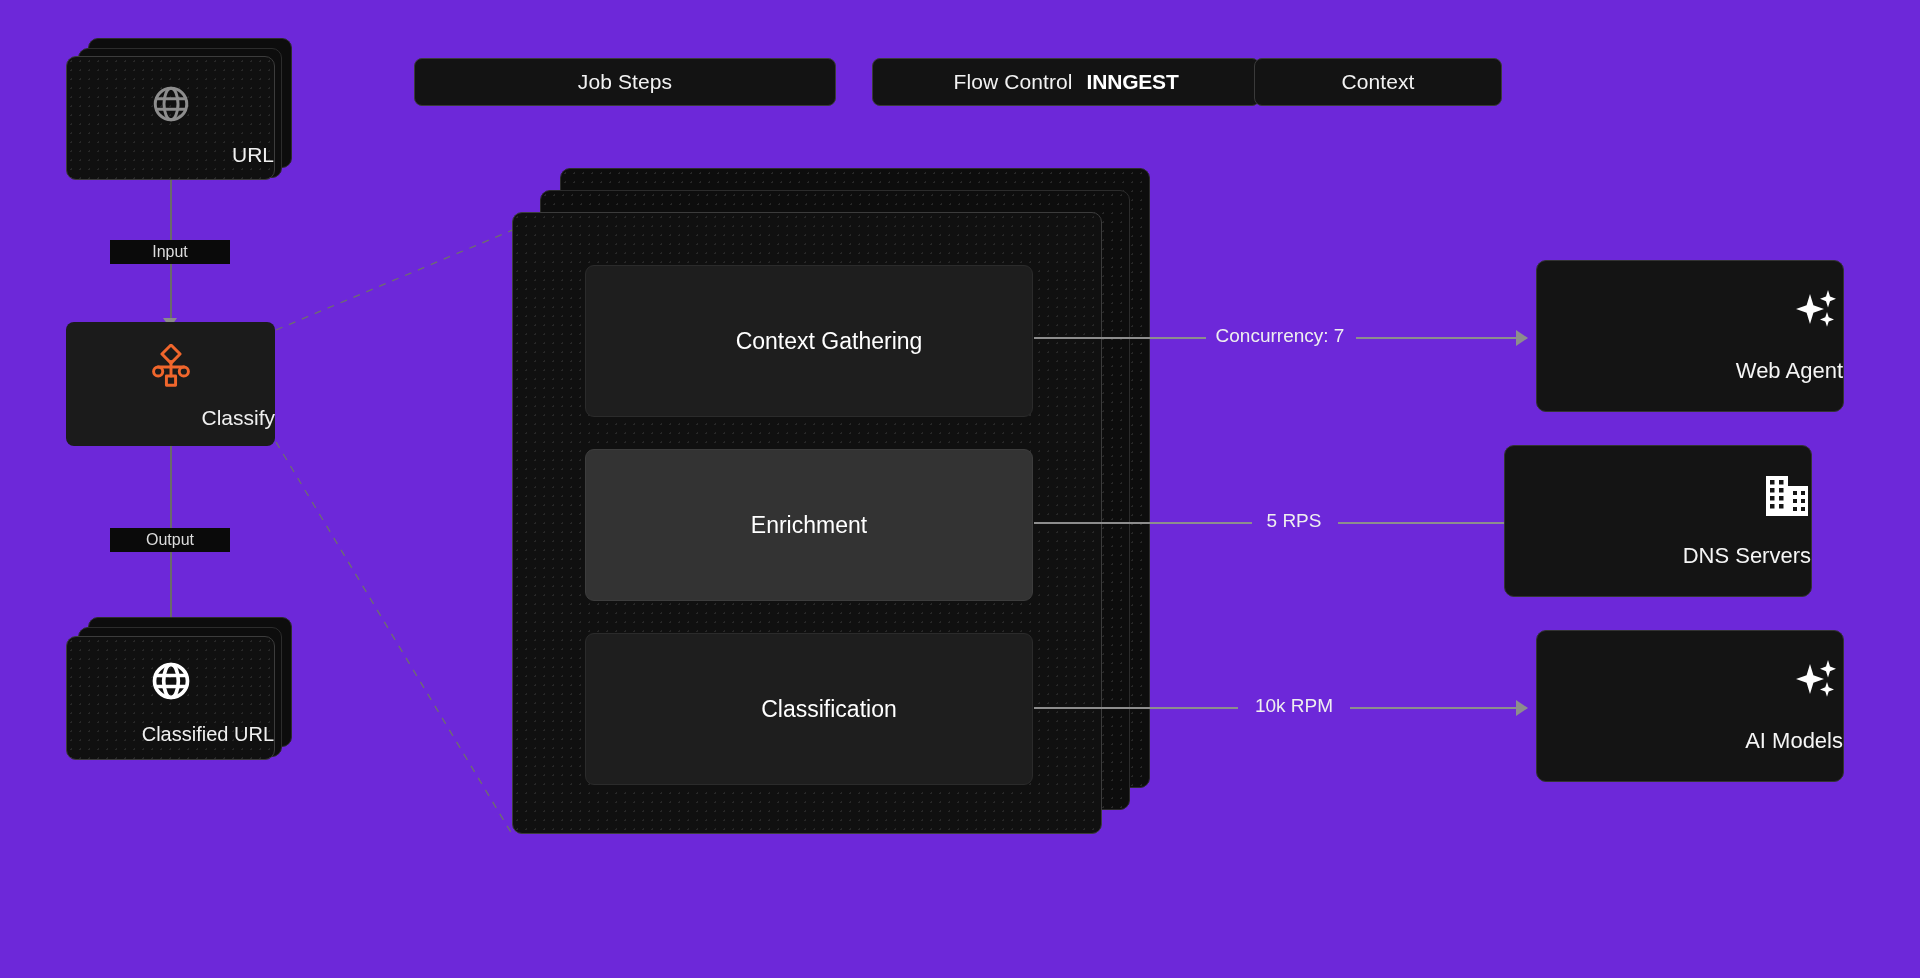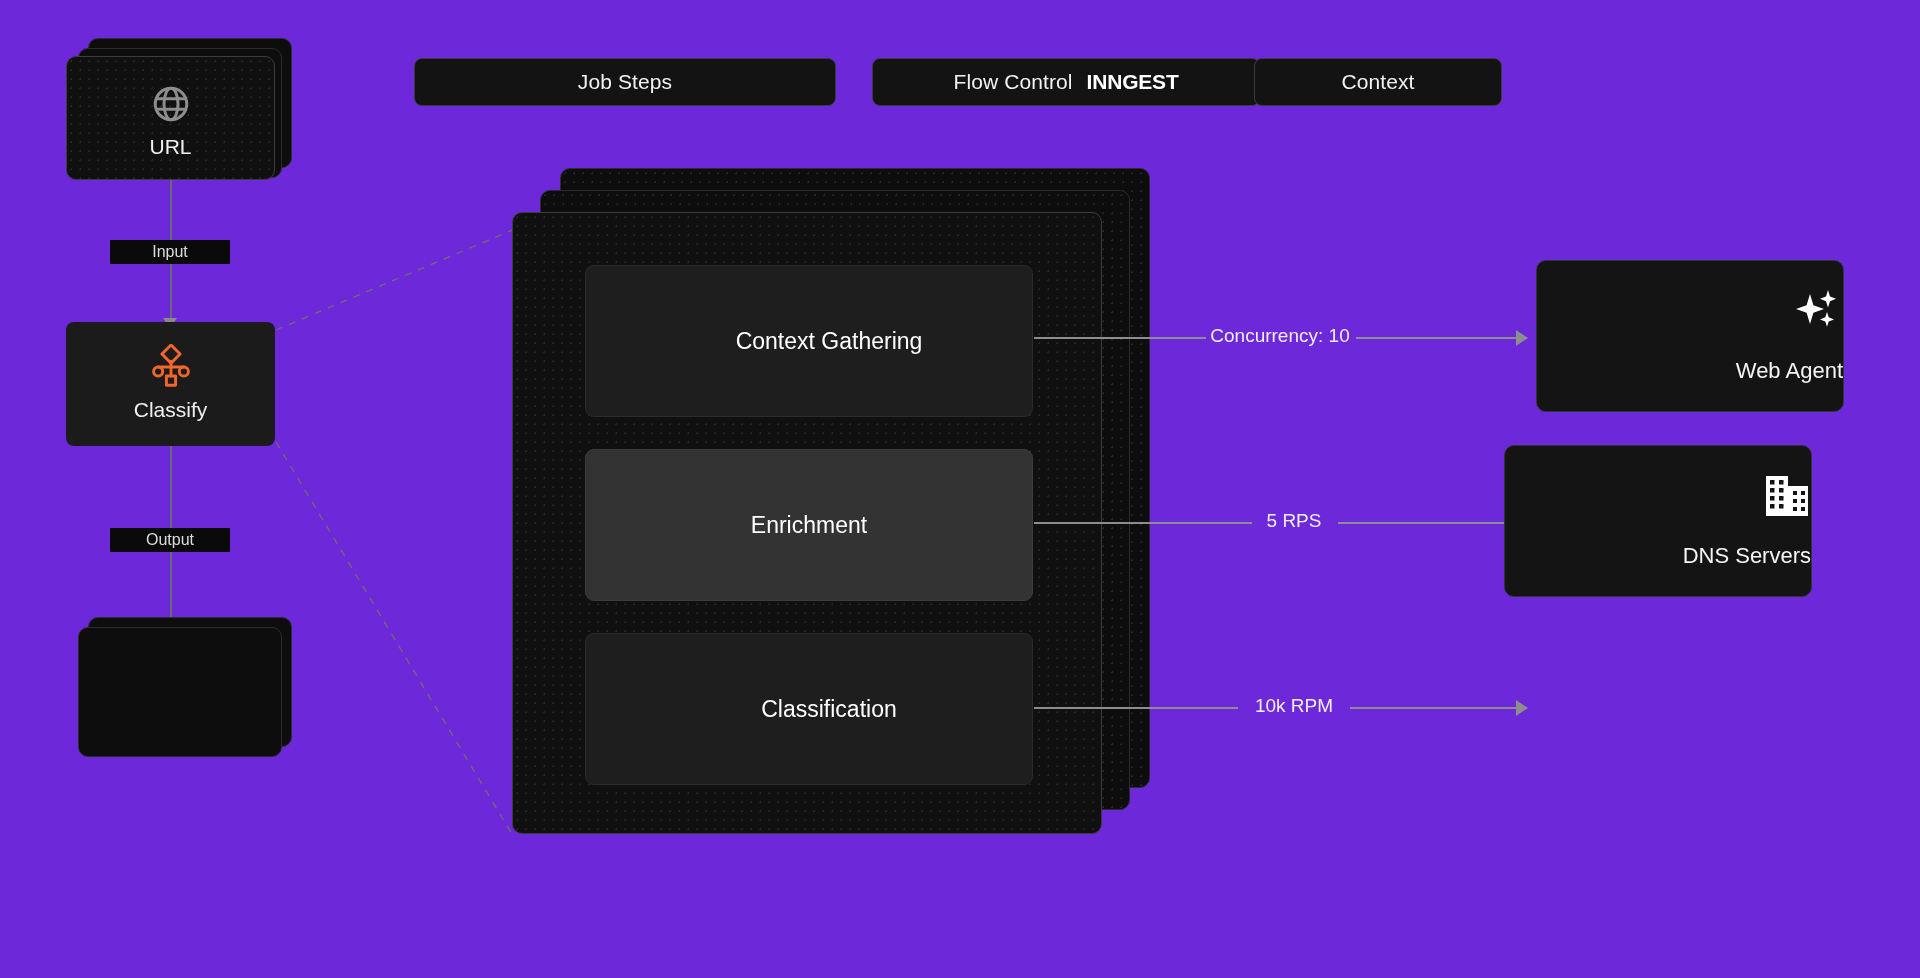--- a/index.html
+++ b/index.html
@@ -41,22 +41,22 @@
     color: #f2f2f2;
     font-size: 21px;
     letter-spacing: .1px;
   }
   .wordmark {
     font-size: 21px; font-weight: 700; letter-spacing: -0.2px; color:#ffffff;
   }
 
   
   .io-node-label {
-    position: absolute; width: 100%; text-align: center;
-    color: #f0f0f0; font-size: 21px;
+    position: absolute; width: 100%; text-align: right;
+    color: #f0f0f0; font-size: 21px; margin-top: 8px;
   }
   .edge-label {
     position: absolute; color: #dcdcdc; font-size: 16px;
     background: #0a0a0a; padding: 3px 8px; text-align: center;
   }
   .vline { position: absolute; width: 1.5px; background: #6a6a6a; }
   .arrow-down {
     position: absolute; width: 0; height: 0;
     border-left: 7px solid transparent;
     border-right: 7px solid transparent;
@@ -149,20 +149,31 @@
     </div>
     <div class="io-node-label" style="top:76px;">Classify</div>
   </div>
 
   <div class="vline" style="left:170px; top:446px; height:176px;"></div>
   <div class="edge-label" style="left:110px; top:528px; width:120px;">Output</div>
   <div class="arrow-down" style="left:163px; top:618px;"></div>
 
   <div class="ghost" style="left:88px; top:617px; width:204px; height:130px;"></div>
   <div class="ghost" style="left:78px; top:627px; width:204px; height:130px;"></div>
+  <div class="card dots" style="left:66px; top:636px; width:209px; height:124px;">
+    <div style="position:absolute; left:0; right:0; top:22px; display:flex; justify-content:center;">
+      <svg width="44" height="44" viewBox="0 0 24 24" fill="none" stroke="#ffffff" stroke-width="2">
+        <circle cx="12" cy="12" r="9"></circle>
+        <ellipse cx="12" cy="12" rx="4" ry="9"></ellipse>
+        <line x1="3" y1="9" x2="21" y2="9"></line>
+        <line x1="3" y1="15" x2="21" y2="15"></line>
+      </svg>
+    </div>
+    <div class="io-node-label" style="top:78px; font-size:20px;">Classified URL</div>
+  </div>
 
   <svg class="overlay">
     <line x1="276" y1="330" x2="560" y2="210" stroke="#6e6e6e" stroke-width="1.3" stroke-dasharray="7 7"></line>
     <line x1="276" y1="442" x2="512" y2="834" stroke="#6e6e6e" stroke-width="1.3" stroke-dasharray="7 7"></line>
   </svg>
 
   <div class="ghost dots" style="left:560px; top:168px; width:590px; height:620px;"></div>
   <div class="ghost dots" style="left:540px; top:190px; width:590px; height:620px;"></div>
   <div class="card dots" style="left:512px; top:212px; width:590px; height:622px;">
 
@@ -173,21 +184,21 @@
     <div class="step bright" style="left:72px; top:236px; width:448px; height:152px;">
       <span>Enrichment</span>
     </div>
 
     <div class="step dim" style="left:72px; top:420px; width:448px; height:152px;">
       <span>Classification</span>
     </div>
   </div>
 
   <div class="hline" style="left:1034px; top:337px; width:172px;"></div>
-  <div class="flow-label" style="left:1206px; top:325px; width:148px;">Concurrency: 10</div>
+  <div class="flow-label" style="left:1206px; top:325px; width:148px;">Concurrency: 7</div>
   <div class="hline" style="left:1356px; top:337px; width:162px;"></div>
   <div class="arrow-right" style="left:1516px; top:330px;"></div>
 
   <div class="hline" style="left:1034px; top:522px; width:218px;"></div>
   <div class="flow-label" style="left:1252px; top:510px; width:84px;">5 RPS</div>
   <div class="hline" style="left:1338px; top:522px; width:180px;"></div>
   <div class="arrow-right" style="left:1516px; top:515px;"></div>
 
   <div class="hline" style="left:1034px; top:707px; width:204px;"></div>
   <div class="flow-label" style="left:1238px; top:695px; width:112px;">10k RPM</div>
@@ -223,14 +234,24 @@
           <rect x="30" y="26" width="4" height="4"></rect>
           <rect x="38" y="26" width="4" height="4"></rect>
           <rect x="30" y="34" width="4" height="4"></rect>
           <rect x="38" y="34" width="4" height="4"></rect>
         </g>
       </svg>
     </span>
     <span>DNS Servers</span>
   </div>
 
+  <div class="ctx dots" style="left:1536px; top:630px; width:308px; height:152px;">
+    <span>
+      <svg width="50" height="46" viewBox="0 0 50 46" fill="#ffffff">
+        <path d="M17 6 L20.4 17.2 L31 21 L20.4 24.8 L17 36 L13.6 24.8 L3 21 L13.6 17.2 Z"></path>
+        <path d="M35 2 L37 8.4 L43 10.8 L37 13.2 L35 19.6 L33 13.2 L27 10.8 L33 8.4 Z"></path>
+        <path d="M34 24 L35.7 29.3 L41 31.4 L35.7 33.5 L34 38.8 L32.3 33.5 L27 31.4 L32.3 29.3 Z"></path>
+      </svg>
+    </span>
+    <span>AI Models</span>
+  </div>
 
 </div>
 
 </body></html>

